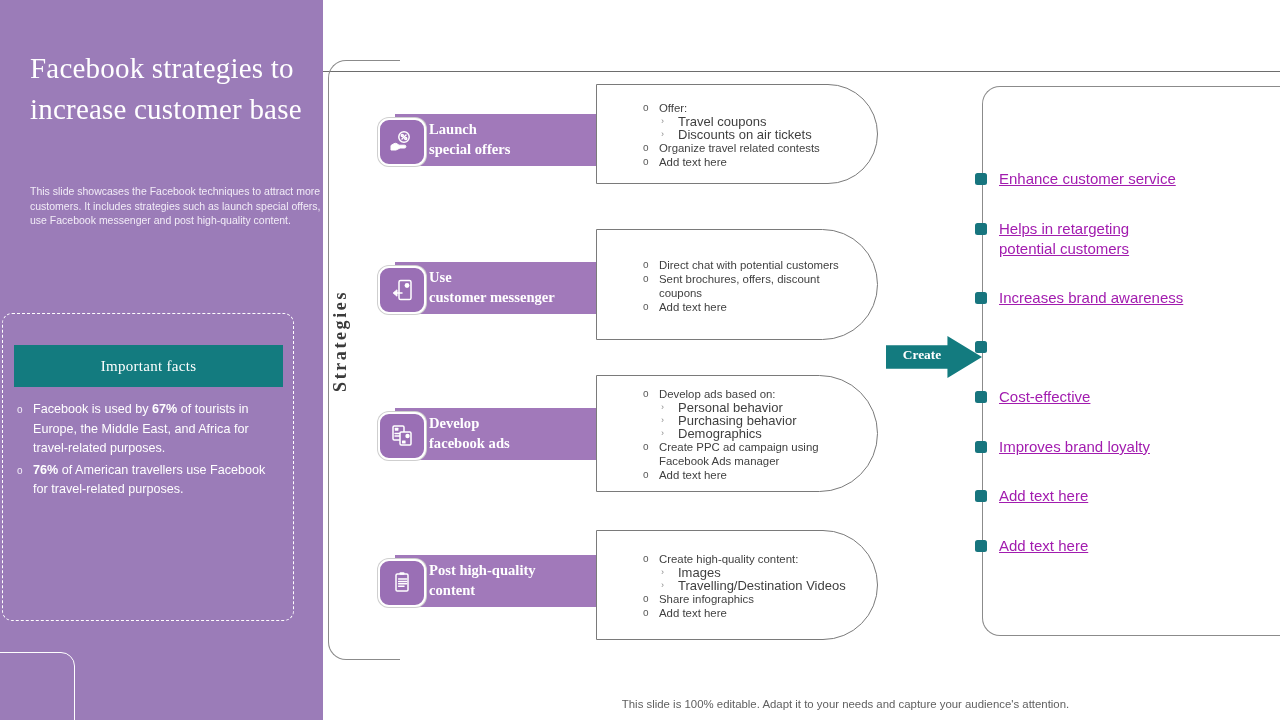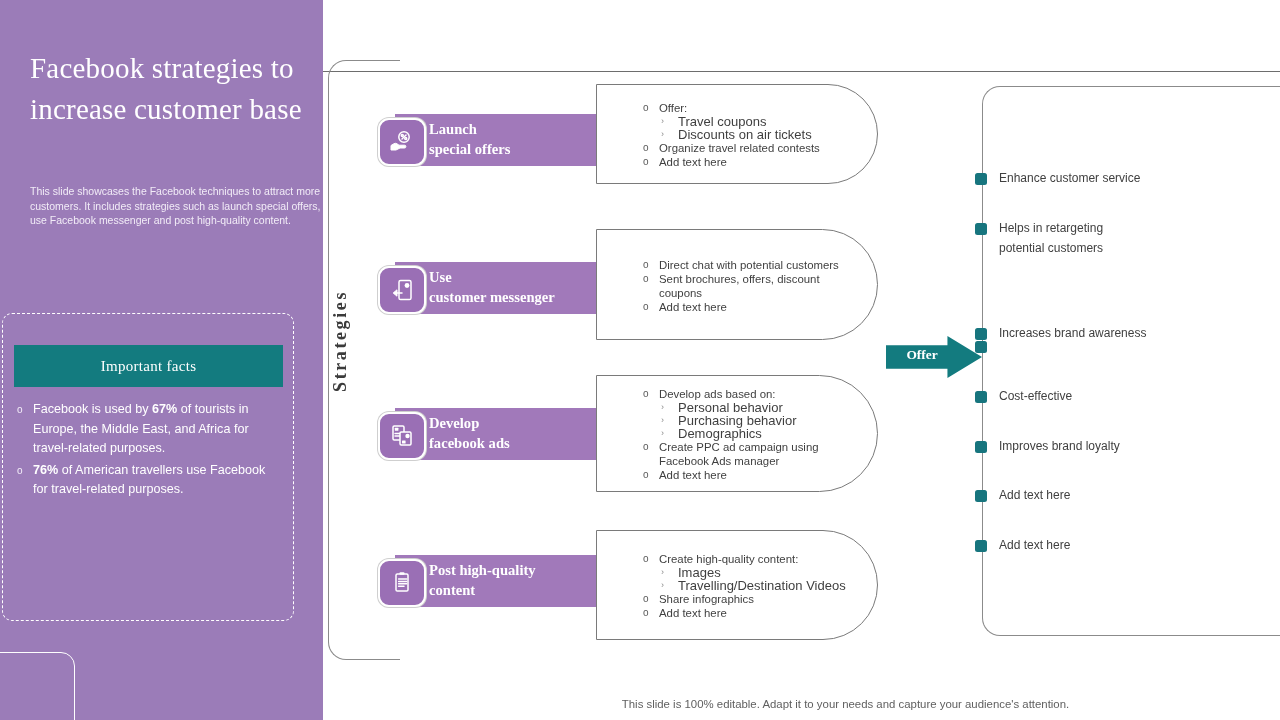--- a/index.html
+++ b/index.html
@@ -231,24 +231,25 @@
   .impact-item { position: absolute; display: flex; align-items: flex-start; }
   .impact-dot {
     width: 12px; height: 12px;
     background: #17757e;
     border-radius: 2.5px;
     flex: none;
     margin-top: 4px;
   }
   .impact-text {
     margin-left: 12px;
-    font-size: 12px;
+    font-size: 15px;
     line-height: 19.6px;
-    color: #404040;
+    color: #a21caf;
     white-space: pre-line;
+    text-decoration: underline;
   }
 
   
   #footer {
     position: absolute;
     left: 323px; top: 698px;
     width: 957px;
     text-align: center;
     font-size: 11.4px;
     color: #5f5f5f;
@@ -432,33 +433,33 @@
           <div class="dl-row">
             <span class="dl-b1">o</span>
             <span class="dl-t1">Add text here</span>
           </div>
         </div>
       </div>
     </div>
 
   <div id="impact-bracket"></div>
   <div id="impact-arrow">
-    <span>Offer</span>
+    <span>Create</span>
   </div>
   <div id="impact-host">
       <div class="impact-item" style="left: 975px; top: 169px; width: 300px;">
         <div class="impact-dot"></div>
         <div class="impact-text">Enhance customer service</div>
       </div>
       <div class="impact-item" style="left: 975px; top: 219px; width: 300px;">
         <div class="impact-dot"></div>
         <div class="impact-text">Helps in retargeting
 potential customers</div>
       </div>
-      <div class="impact-item" style="left: 975px; top: 288px; width: 300px; margin-top: 36px;">
+      <div class="impact-item" style="left: 975px; top: 288px; width: 300px;">
         <div class="impact-dot"></div>
         <div class="impact-text">Increases brand awareness</div>
       </div>
       <div class="impact-item" style="left: 975px; top: 337px; width: 300px;">
         <div class="impact-dot"></div>
       </div>
       <div class="impact-item" style="left: 975px; top: 387px; width: 300px;">
         <div class="impact-dot"></div>
         <div class="impact-text">Cost-effective</div>
       </div>

